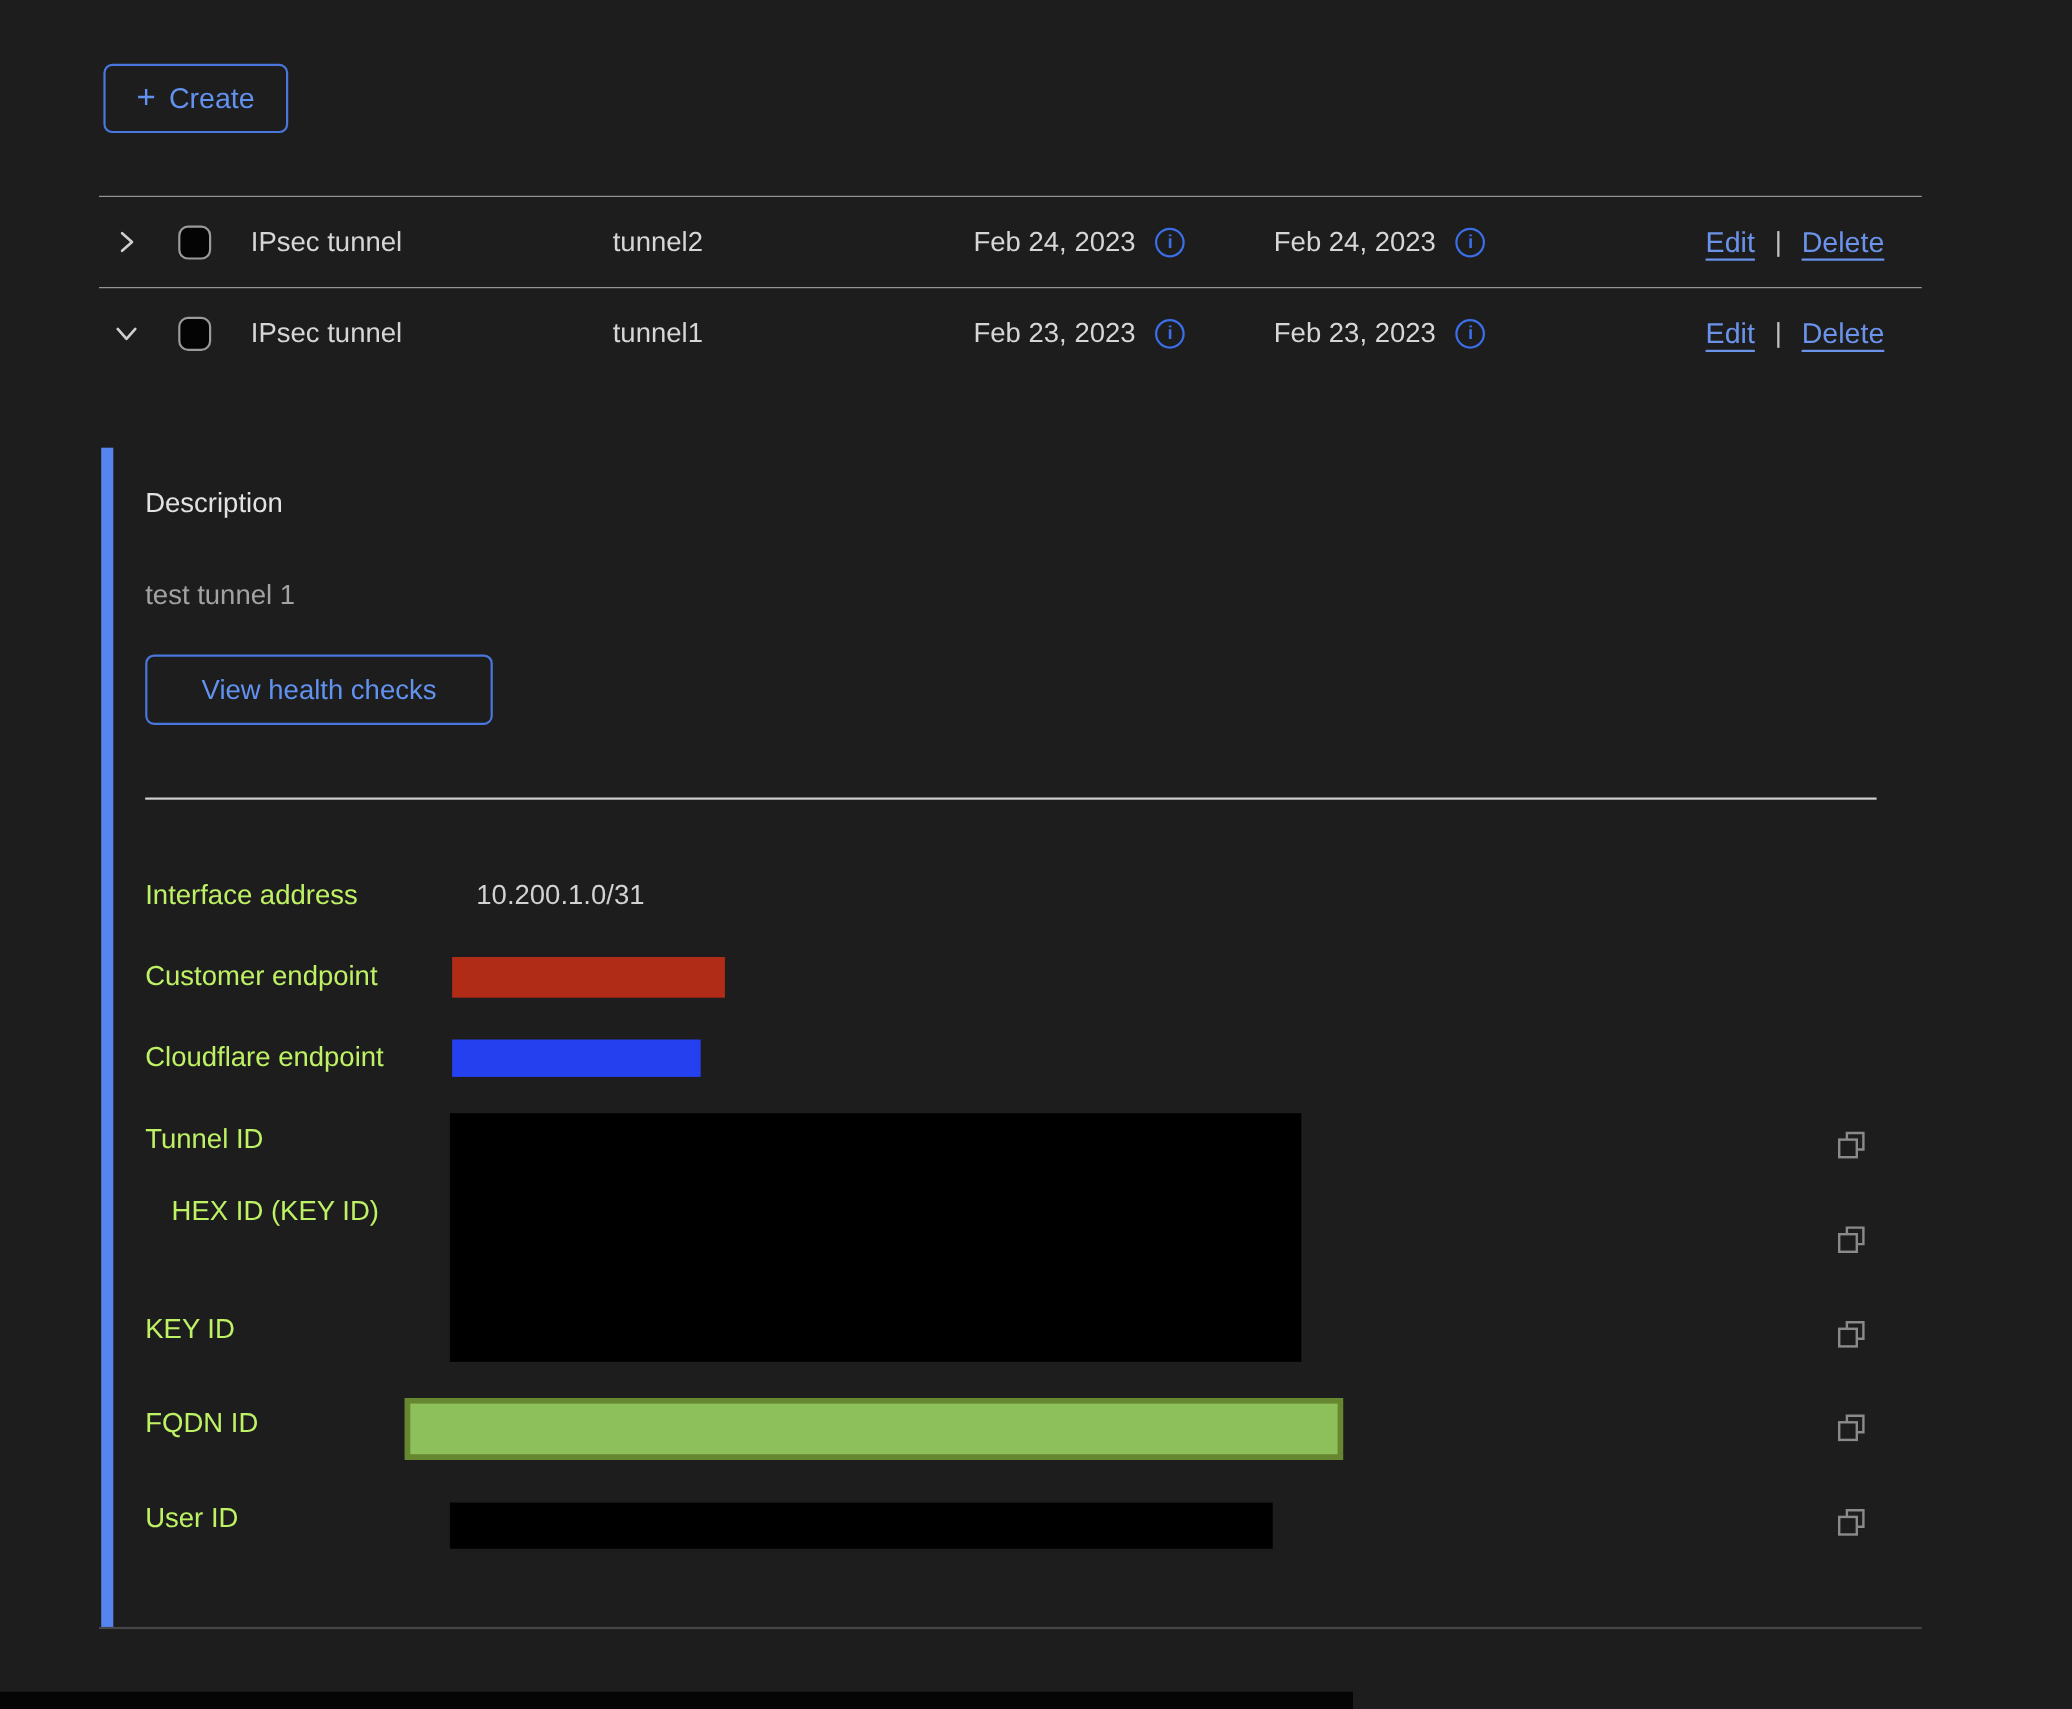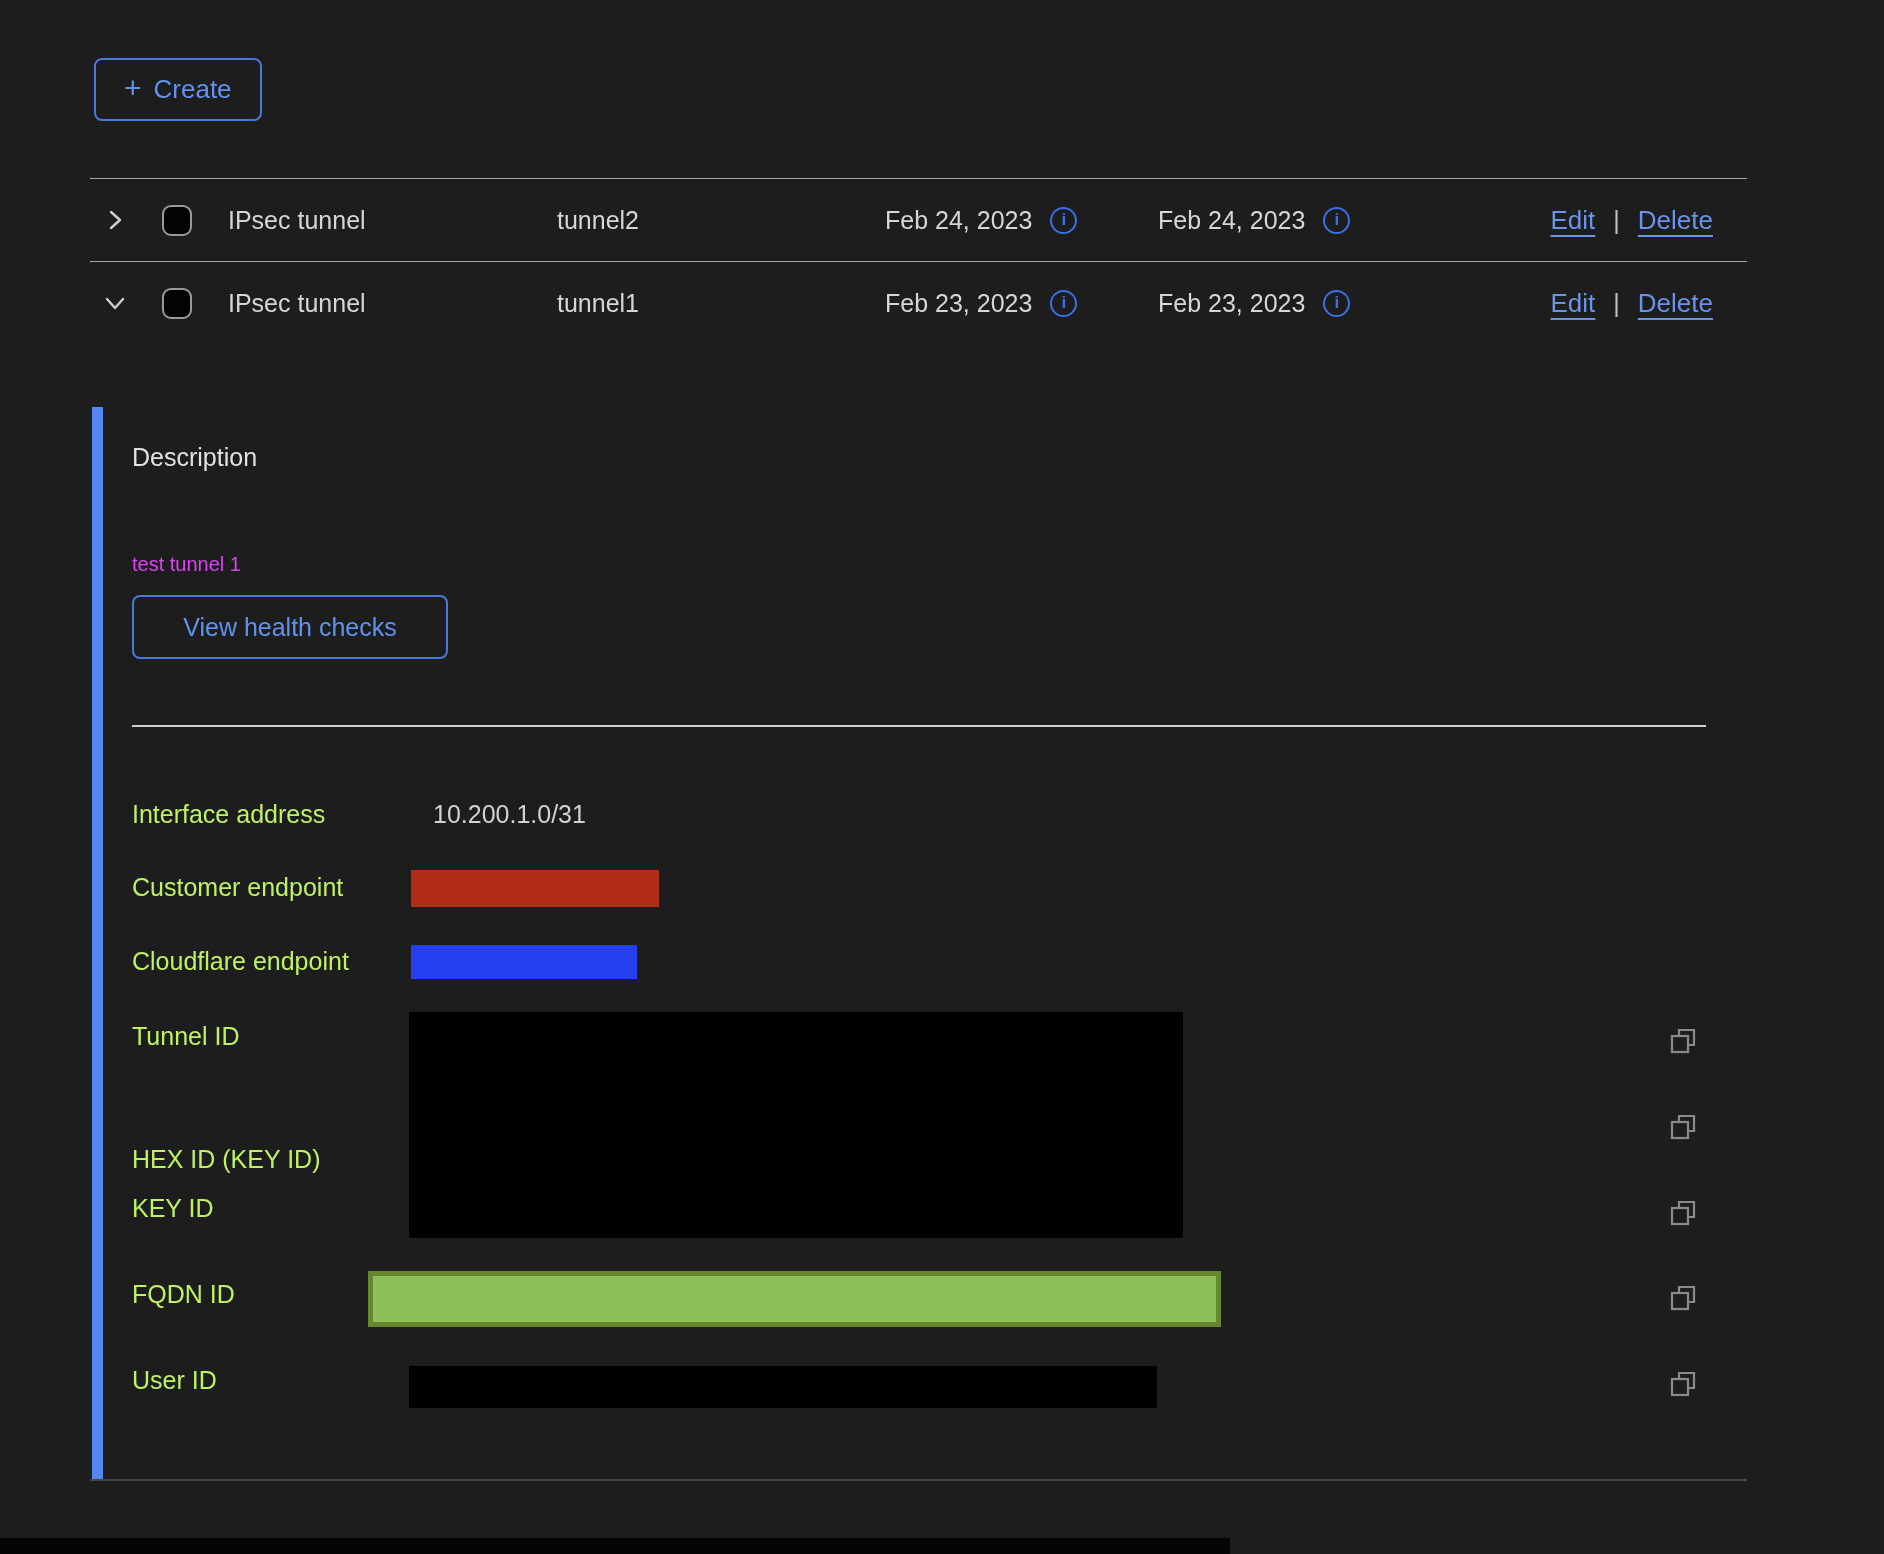--- a/index.html
+++ b/index.html
@@ -50,34 +50,34 @@
   .link { color: #6b93ea; text-decoration: underline; text-underline-offset: 6px; cursor: pointer; font-size: 26px; }
   .action-sep { color: #c0c0c0; margin: 0 18px; }
 
   
   .expanded {
     position: absolute; left: 92px; top: 407px; width: 1656px; height: 1073px;
     border-left: 11px solid #5586f0;
   }
   .expanded > * { position: absolute; }
   .desc-label { left: 29px; top: 36px; font-size: 25px; color: #e2e2e2; }
-  .desc-value { left: 29px; top: 120px; font-size: 20px; color: #d946ef; margin-top: 26px; }
+  .desc-value { left: 29px; top: 120px; font-size: 25px; color: #a3a3a3; }
   .health-btn {
     left: 29px; top: 188px; width: 316px; height: 64px;
     background: transparent; border: 2px solid #4a77dd; border-radius: 8px;
     color: #6292f0; font-size: 25px; font-family: inherit; cursor: pointer;
   }
   .panel-divider { left: 29px; top: 318px; width: 1574px; height: 2px; background: #cfcfcf; }
 
   .detail-label { left: 29px; font-size: 25px; color: #bef264; white-space: nowrap; }
   .lbl-interface { top: 393px; }
   .lbl-customer  { top: 466px; }
   .lbl-cloudflare{ top: 540px; }
   .lbl-tunnelid  { top: 615px; }
-  .lbl-hexid     { top: 738px; }
+  .lbl-hexid     { top: 680px; margin-left: 24px; }
   .lbl-keyid     { top: 787px; }
   .lbl-fqdn      { top: 873px; }
   .lbl-userid    { top: 959px; }
 
   .interface-value { left: 330px; top: 393px; font-size: 25px; color: #d2d2d2; }
 
   .redact-red   { left: 308px; top: 463px; width: 248px; height: 37px; background: #b02c17; }
   .redact-blue  { left: 308px; top: 538px; width: 226px; height: 34px; background: #2440ef; }
   .redact-big   { left: 306px; top: 605px; width: 774px; height: 226px; background: #000000; }
   .redact-green { left: 265px; top: 864px; width: 853px; height: 56px; background: #8dc05b; border: 5px solid #66872f; }

